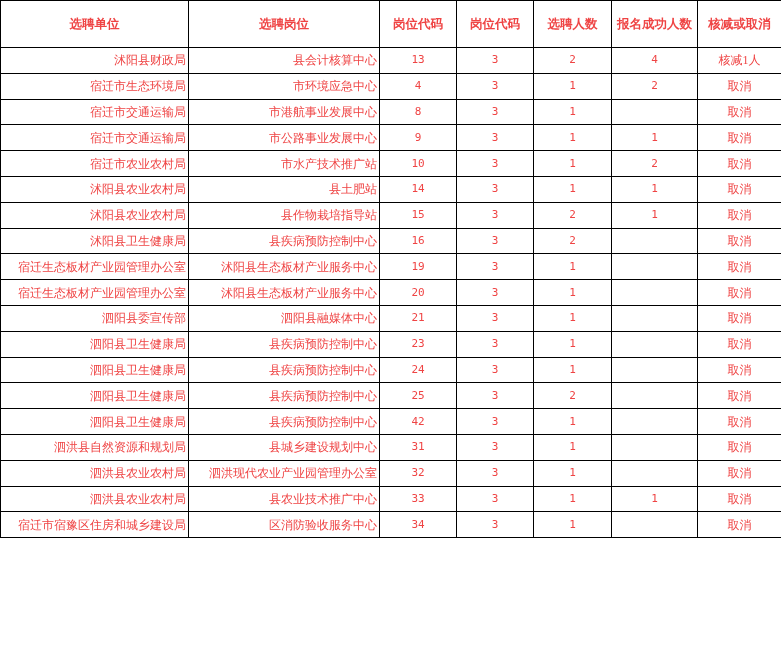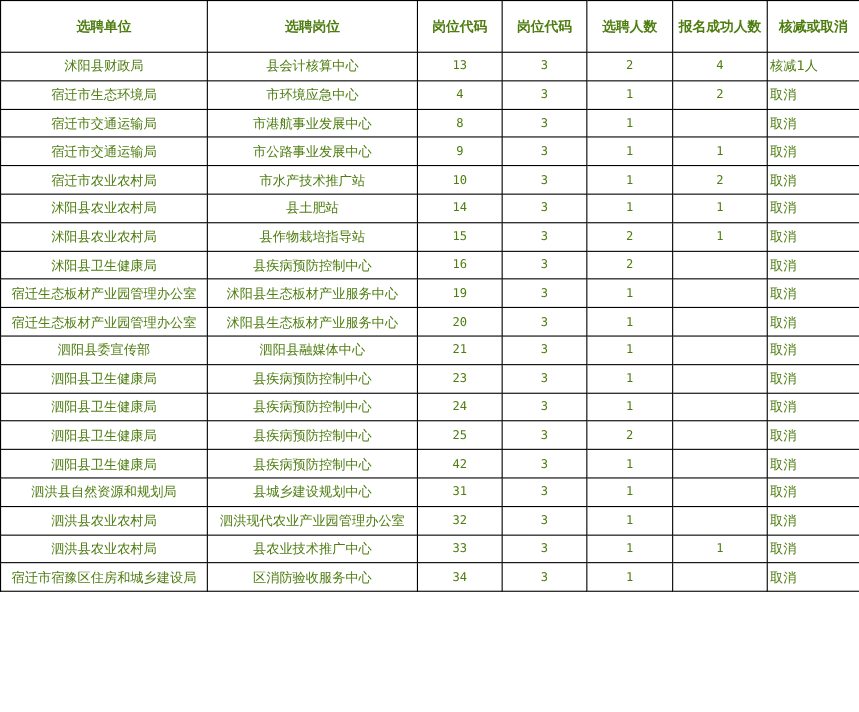--- a/index.html
+++ b/index.html
@@ -3,39 +3,39 @@
 <meta charset="utf-8">
 <style>
   html, body { margin: 0; padding: 0; background: #ffffff; }
   body { width: 781px; height: 647px; overflow: hidden; }
   table.grid {
     border-collapse: collapse;
     table-layout: fixed;
     width: 781px;
     font-family: "DejaVu Sans", sans-serif;
     font-size: 12px;
-    color: #4d7c0f;
+    color: #ef4444;
   }
   table.grid td, table.grid th {
     border: 1px solid #000;
     padding: 0 2px;
     white-space: nowrap;
     overflow: hidden;
     height: 24.8px;
     line-height: 24px;
   }
   table.grid th {
     height: 46px;
     font-weight: bold;
     font-size: 12.5px;
     text-align: center;
   }
-  td.left { text-align: center; padding-left: 3px; }
+  td.left { text-align: right; padding-left: 3px; }
   td.num { text-align: center; font-family: "DejaVu Sans Mono", monospace; font-size: 11px; }
-  td.status { text-align: left; }
+  td.status { text-align: center; font-family: Liberation Serif, serif; }
 </style>
 </head>
 <body>
 
 <table class="grid">
   <colgroup>
     <col style="width:188px">
     <col style="width:191px">
     <col style="width:77px">
     <col style="width:77px">

